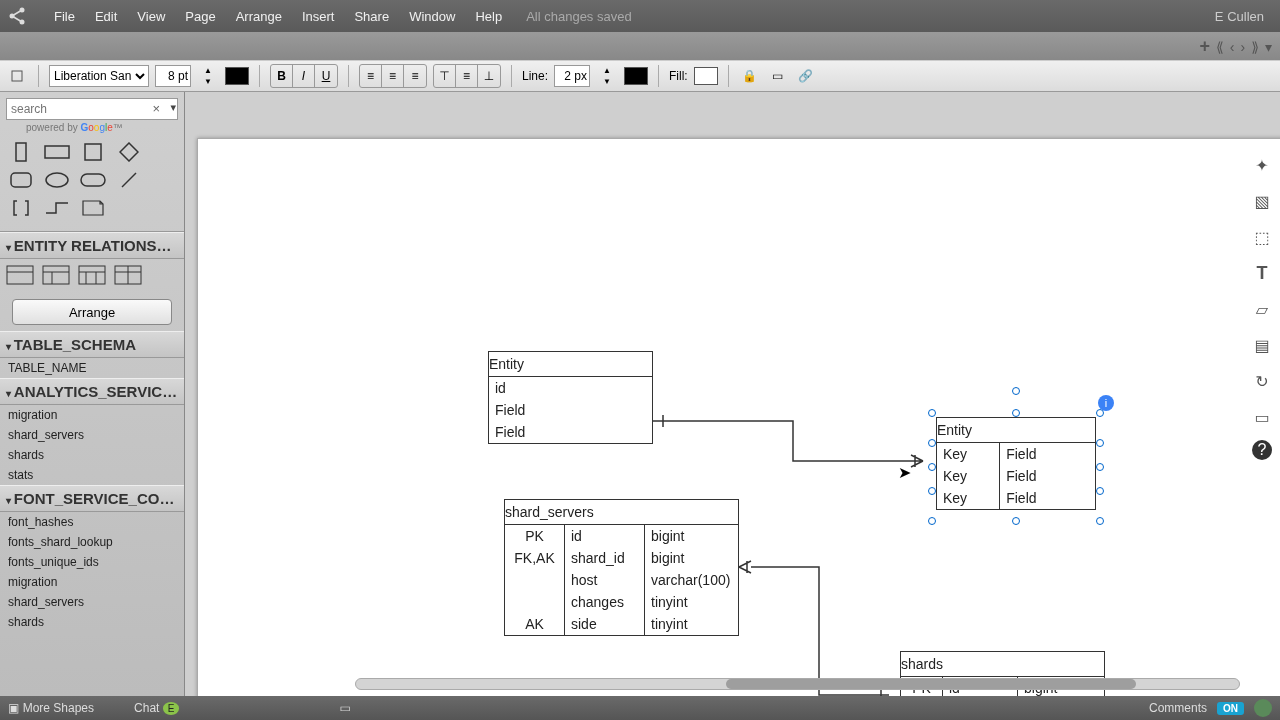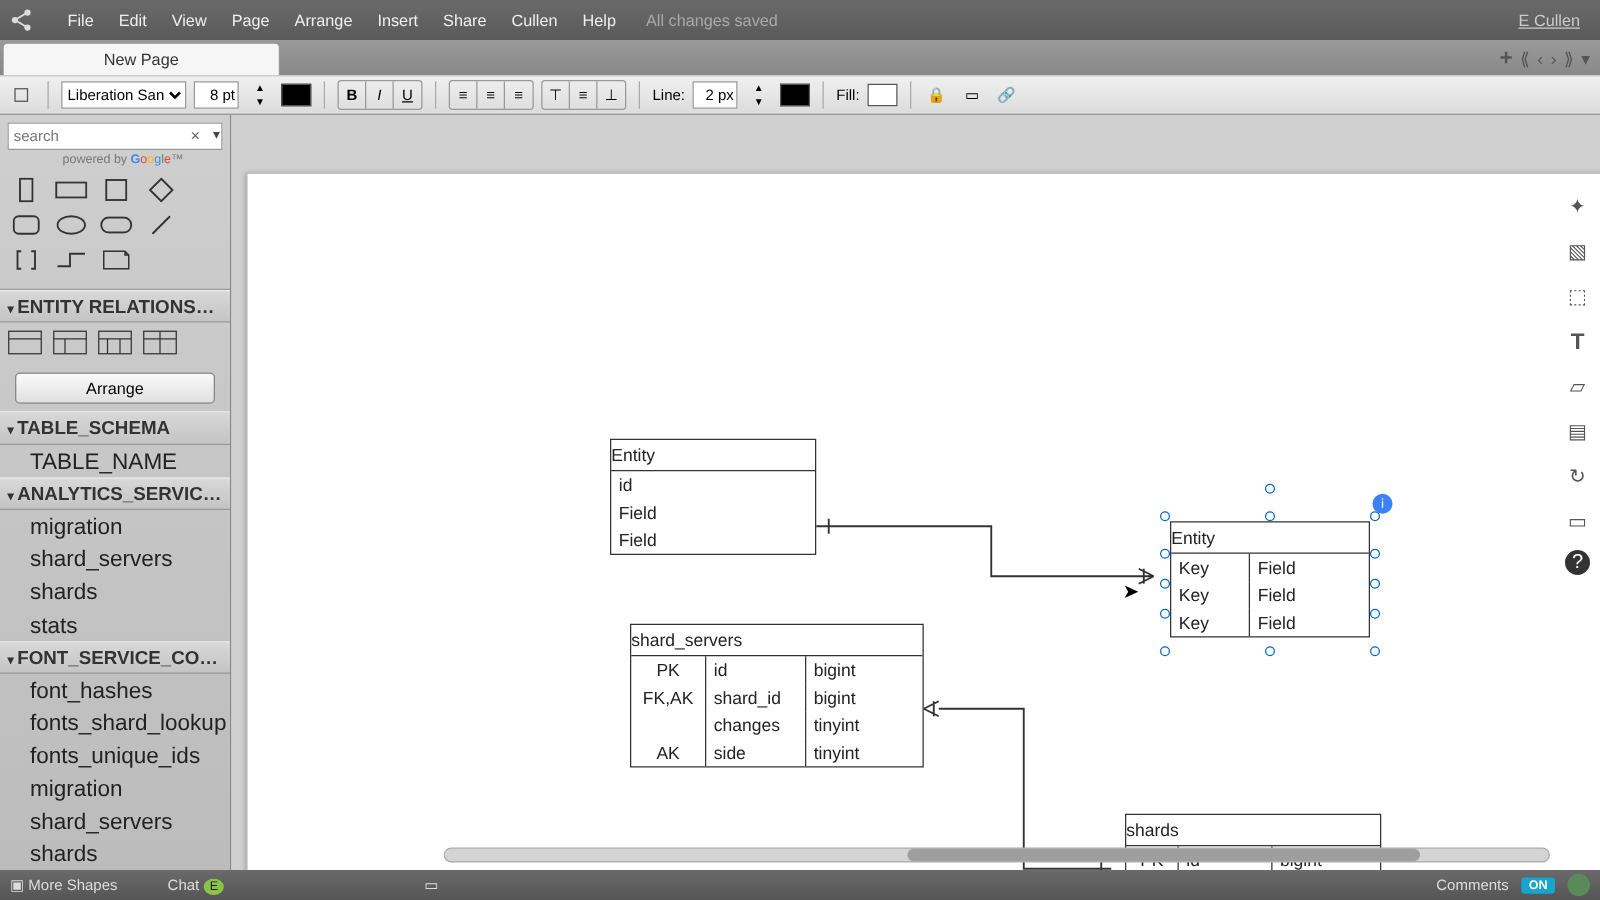--- a/index.html
+++ b/index.html
@@ -2,21 +2,21 @@
 <html><head>
 <meta charset="utf-8">
 <style>
 * { box-sizing: border-box; margin: 0; padding: 0; font-family: "Helvetica Neue", Arial, sans-serif; }
 html, body { width: 1280px; height: 720px; overflow: hidden; background: #c0c0c0; }
 .menubar { height: 32px; background: linear-gradient(#6a6a6a,#5a5a5a); display: flex; align-items: center; color: #f0f0f0; font-size: 13px; padding: 0 6px; }
 .menubar .logo { width: 24px; height: 24px; margin-right: 14px; display:flex;align-items:center;justify-content:center;}
 .menubar .menu-item { padding: 0 10px; cursor: pointer; }
 .menubar .save-status { color: #aaa; margin-left: 14px; }
 .menubar .spacer { flex: 1; }
-.menubar .user { color: #ccc; padding-right: 10px; text-decoration: underline; }
+.menubar .user { color: #ccc; padding-right: 10px; }
 .tabbar { height: 28px; background: linear-gradient(#9a9a9a,#888); display: flex; align-items: flex-end; position: relative; }
 .tabbar .tab { background: #f6f6f6; border: 1px solid #999; border-bottom: none; border-radius: 4px 4px 0 0; height: 26px; line-height: 26px; padding: 0 80px; font-size: 13px; color: #333; margin-left: 2px; }
 .tabbar .tab-tools { position: absolute; right: 8px; top: 4px; display: flex; gap: 6px; align-items: center; }
 .tab-tools span { color: #555; font-size: 14px; cursor:pointer; }
 .toolbar { height: 32px; background: linear-gradient(#f0f0f0,#dcdcdc); border-top:1px solid #ccc; border-bottom:1px solid #999; display: flex; align-items: center; padding: 0 6px; gap: 6px; font-size: 12px; }
 .toolbar .sep { width:1px; height:22px; background:#aaa; margin:0 4px;}
 .toolbar select, .toolbar input.num { height:22px; font-size:12px; border:1px solid #999; background:#fff; }
 .toolbar select.font { width:100px;}
 .toolbar input.num { width:36px; text-align:right; padding-right:2px;}
 .toolbar .swatch { width:24px; height:18px; border:1px solid #555; }
@@ -24,31 +24,31 @@
 .toolbar .pair { display:flex; border:1px solid #999; border-radius:3px; overflow:hidden;}
 .toolbar .pair .btn{border:none;border-right:1px solid #999;border-radius:0;}
 .toolbar .pair .btn:last-child{border-right:none;}
 .main { display:flex; height: 604px; }
 .sidebar { width:185px; background:linear-gradient(#cfcfcf,#bcbcbc); border-right:1px solid #888; display:flex; flex-direction:column; overflow:hidden;}
 .search-row{padding:6px 6px 2px;}
 .search-row input{width:100%;height:22px;border:1px solid #999;padding:0 18px 0 4px;font-size:12px;}
 .search-wrap{position:relative;}
 .search-wrap .clear{position:absolute;right:18px;top:3px;font-size:13px;color:#666;cursor:pointer;}
 .search-wrap .dd{position:absolute;right:2px;top:3px;font-size:11px;color:#444;cursor:pointer;}
-.powered{font-size:10px;color:#777;padding-left:14px;padding-bottom:4px;margin-left:36px;}
+.powered{font-size:10px;color:#777;padding-left:26px;padding-bottom:4px;}
 .powered b{color:#4285f4;}
 .shape-grid{padding:4px 6px 6px;border-bottom:1px solid #999;}
 .shape-grid .row{display:flex;gap:6px;margin-bottom:6px;}
 .shape-grid .sh{width:30px;height:22px;display:flex;align-items:center;justify-content:center;}
 .panel-header{background:linear-gradient(#d8d8d8,#c4c4c4);border-top:1px solid #eee;border-bottom:1px solid #999;padding:4px 6px;font-size:15px;font-weight:bold;color:#333;cursor:pointer;white-space:nowrap;overflow:hidden;text-overflow:ellipsis;}
 .panel-header::before{content:"▾ ";font-size:10px;}
 .er-shapes{padding:6px;display:flex;gap:6px;}
 .er-shapes .sh{width:30px;height:22px;}
 .import-btn{margin:6px 12px;height:26px;border:1px solid #888;border-radius:4px;background:linear-gradient(#fafafa,#e0e0e0);font-size:13px;cursor:pointer;}
-.tree-item{font-size:18px;color:#222;padding:3px 8px;cursor:pointer;white-space:nowrap;overflow:hidden;margin-left:16px;}
+.tree-item{font-size:12px;color:#222;padding:3px 8px;cursor:pointer;white-space:nowrap;overflow:hidden;}
 .canvas-wrap{flex:1;position:relative;background:#cfcfcf;overflow:hidden;}
 .paper{position:absolute;left:12px;top:46px;width:1110px;height:1200px;background:#fff;border:1px solid #aaa;box-shadow:0 0 4px rgba(0,0,0,.3);}
 .right-tools{position:absolute;right:2px;top:8px;width:32px;display:flex;flex-direction:column;gap:10px;align-items:center;}
 .right-tools .rt{width:26px;height:26px;display:flex;align-items:center;justify-content:center;color:#555;cursor:pointer;}
 .scroll-h{position:absolute;bottom:6px;left:170px;right:40px;height:12px;background:#d4d4d4;border:1px solid #aaa;border-radius:6px;}
 .scroll-h .thumb{position:absolute;left:370px;width:410px;top:0;bottom:0;background:#9e9e9e;border-radius:6px;}
 .entity-table{position:absolute;background:#fff;border:1.5px solid #333;font-size:14px;color:#222;}
 .entity-table .title{text-align:left;padding:4px 0;border-bottom:1.5px solid #333;}
 .entity-table .body-row{display:flex;}
 .entity-table .cell{padding:3px 6px;border-right:1.5px solid #333;}
@@ -72,29 +72,28 @@
         <path d="M4 10 L14 4 M4 10 L14 16" stroke="#ddd" stroke-width="1.5"></path>
       </svg>
   </span>
   <span class="menu-item">File</span>
   <span class="menu-item">Edit</span>
   <span class="menu-item">View</span>
   <span class="menu-item">Page</span>
   <span class="menu-item">Arrange</span>
   <span class="menu-item">Insert</span>
   <span class="menu-item">Share</span>
-  <span class="menu-item">Cullen</span>
+  <span class="menu-item">Window</span>
   <span class="menu-item">Help</span>
   <span class="save-status">All changes saved</span>
   <span class="spacer"></span>
   <span class="user">E Cullen</span>
 </div>
 
 <div class="tabbar">
-  <div class="tab">New Page</div>
   <div class="tab-tools">
     <span style="font-size:18px;font-weight:bold;">+</span>
     <span>⟪</span>
     <span>‹</span>
     <span>›</span>
     <span>⟫</span>
     <span>▾</span>
   </div>
 </div>
 
@@ -326,20 +325,25 @@
             <div class="cell" style="width:80px">id</div>
             <div class="cell" style="flex:1">bigint</div>
           </div>
         <div class="body-row">
             <div class="cell" style="width:60px;text-align:center">FK,AK</div>
             <div class="cell" style="width:80px">shard_id</div>
             <div class="cell" style="flex:1">bigint</div>
           </div>
         <div class="body-row">
             <div class="cell" style="width:60px;text-align:center"></div>
+            <div class="cell" style="width:80px">host</div>
+            <div class="cell" style="flex:1">varchar(100)</div>
+          </div>
+        <div class="body-row">
+            <div class="cell" style="width:60px;text-align:center"></div>
             <div class="cell" style="width:80px">changes</div>
             <div class="cell" style="flex:1">tinyint</div>
           </div>
         <div class="body-row">
             <div class="cell" style="width:60px;text-align:center">AK</div>
             <div class="cell" style="width:80px">side</div>
             <div class="cell" style="flex:1">tinyint</div>
           </div>
       </div>
 

